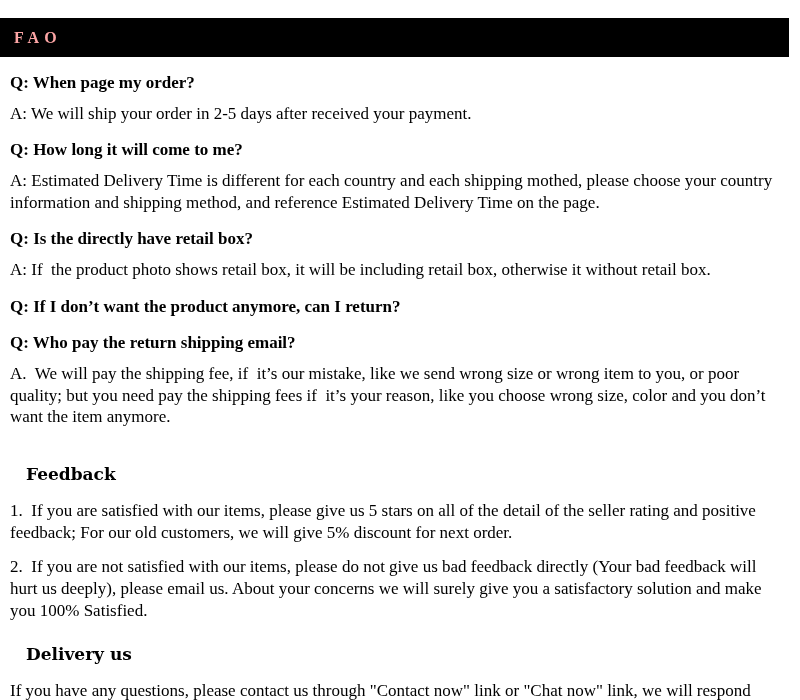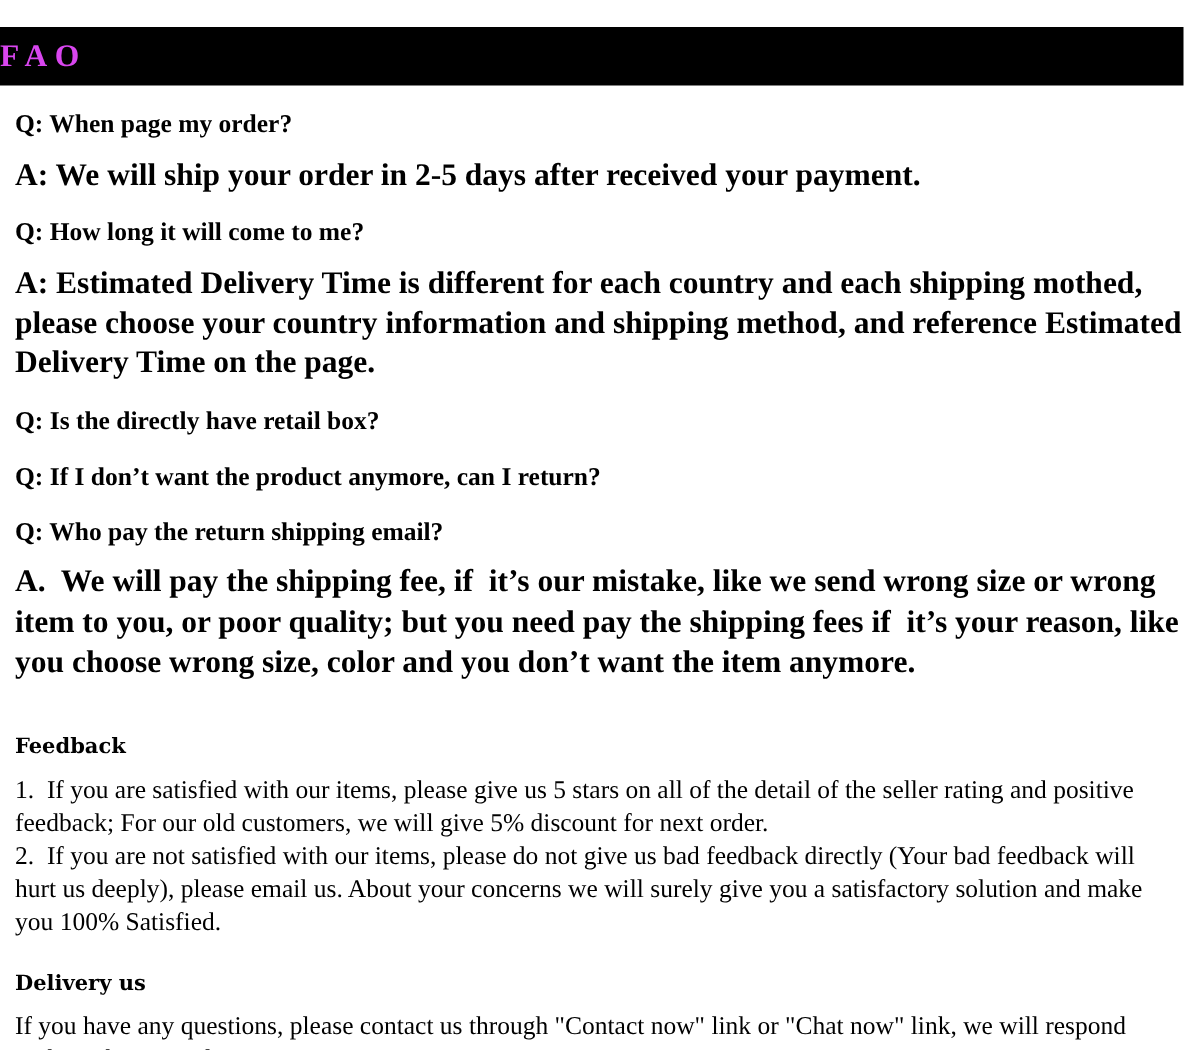--- a/index.html
+++ b/index.html
@@ -25,25 +25,26 @@
   
   .banner {
     margin-top: 18px;
     width: 789px;
     height: 39px;
     background: #000000;
     display: flex;
     align-items: center;
   }
   .banner-title {
-    color: #d946ef;
+    color: #fca5a5;
     font-family: "Liberation Serif", "DejaVu Serif", serif;
     font-weight: bold;
-    font-size: 21px;
+    font-size: 16px;
     letter-spacing: 5px;
+    padding-left: 14px;
     line-height: 1;
   }
 
   
   .content {
     padding: 0 12px 0 10px;
   }
 
   .qa-block {
     margin: 0;
@@ -51,53 +52,53 @@
   .question {
     font-family: "Liberation Serif", "DejaVu Serif", serif;
     font-weight: bold;
     font-size: 17px;
     line-height: 1.22;
     margin: 16px 0 0 0;
     white-space: pre-wrap;
   }
   .answer {
     font-family: "Liberation Serif", "DejaVu Serif", serif;
-    font-weight: bold;
-    font-size: 21px;
+    font-weight: normal;
+    font-size: 17px;
     line-height: 1.27;
     margin: 9px 0 0 0;
     white-space: pre-wrap;
   }
 
   
   .section {
     margin-top: 0;
   }
   .section-heading {
     font-family: "DejaVu Serif", "Liberation Serif", serif;
     font-weight: bold;
-    font-size: 14px;
+    font-size: 17px;
     line-height: 1.2;
-    margin: 0;
+    margin: 16px;
   }
   .section-feedback {
     margin-top: 36px;
   }
   .section-contact {
     margin-top: 22px;
   }
   .para {
     font-family: "Liberation Serif", "DejaVu Serif", serif;
     font-size: 17px;
     line-height: 1.29;
     margin: 9px 0 0 0;
     white-space: pre-wrap;
   }
   .para-tight {
-    margin-top: 0;
+    margin-top: 12px;
   }
 </style>
 </head>
 <body>
 
 <div class="page">
 
   <div class="banner">
     <div class="banner-title">FAO</div>
   </div>
@@ -109,20 +110,21 @@
       <p class="answer">A: We will ship your order in 2-5 days after received your payment.</p>
     </div>
 
     <div class="qa-block">
       <p class="question">Q: How long it will come to me?</p>
       <p class="answer">A: Estimated Delivery Time is different for each country and each shipping mothed, please choose your country information and shipping method, and reference Estimated Delivery Time on the page.</p>
     </div>
 
     <div class="qa-block">
       <p class="question">Q: Is the directly have retail box?</p>
+      <p class="answer">A: If  the product photo shows retail box, it will be including retail box, otherwise it without retail box.</p>
     </div>
 
     <div class="qa-block">
       <p class="question">Q: If I don’t want the product anymore, can I return?</p>
     </div>
 
     <div class="qa-block">
       <p class="question">Q: Who pay the return shipping email?</p>
       <p class="answer">A.  We will pay the shipping fee, if  it’s our mistake, like we send wrong size or wrong item to you, or poor quality; but you need pay the shipping fees if  it’s your reason, like you choose wrong size, color and you don’t want the item anymore.</p>
     </div>

